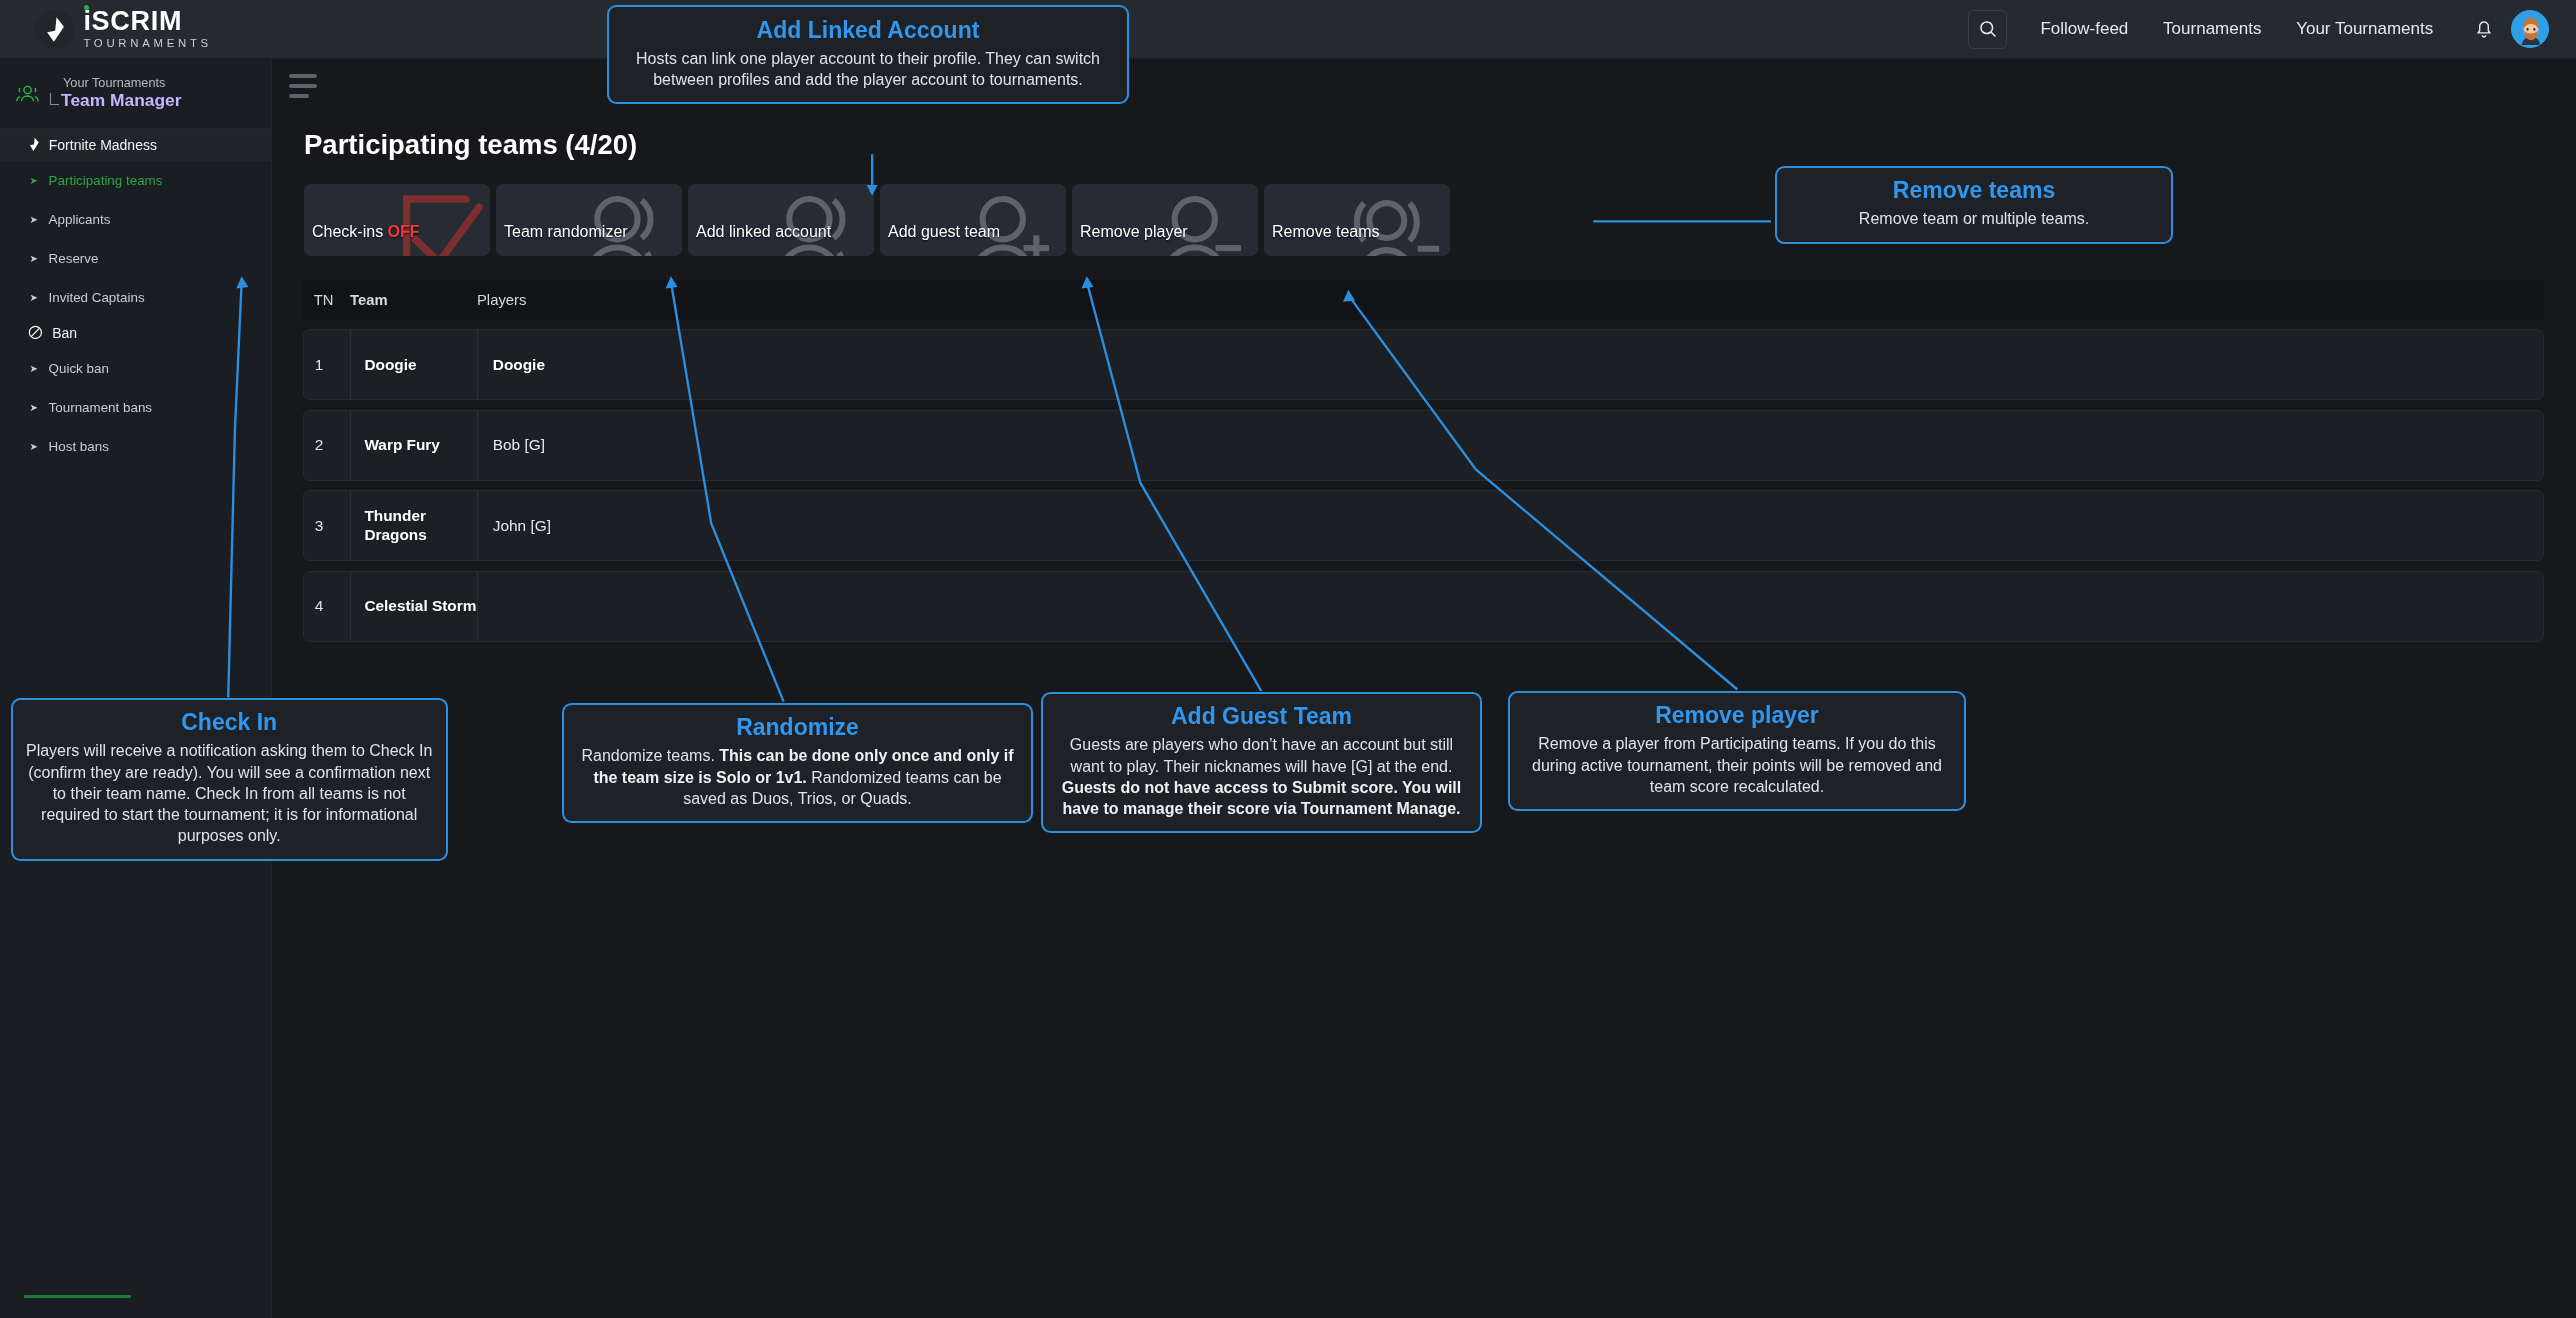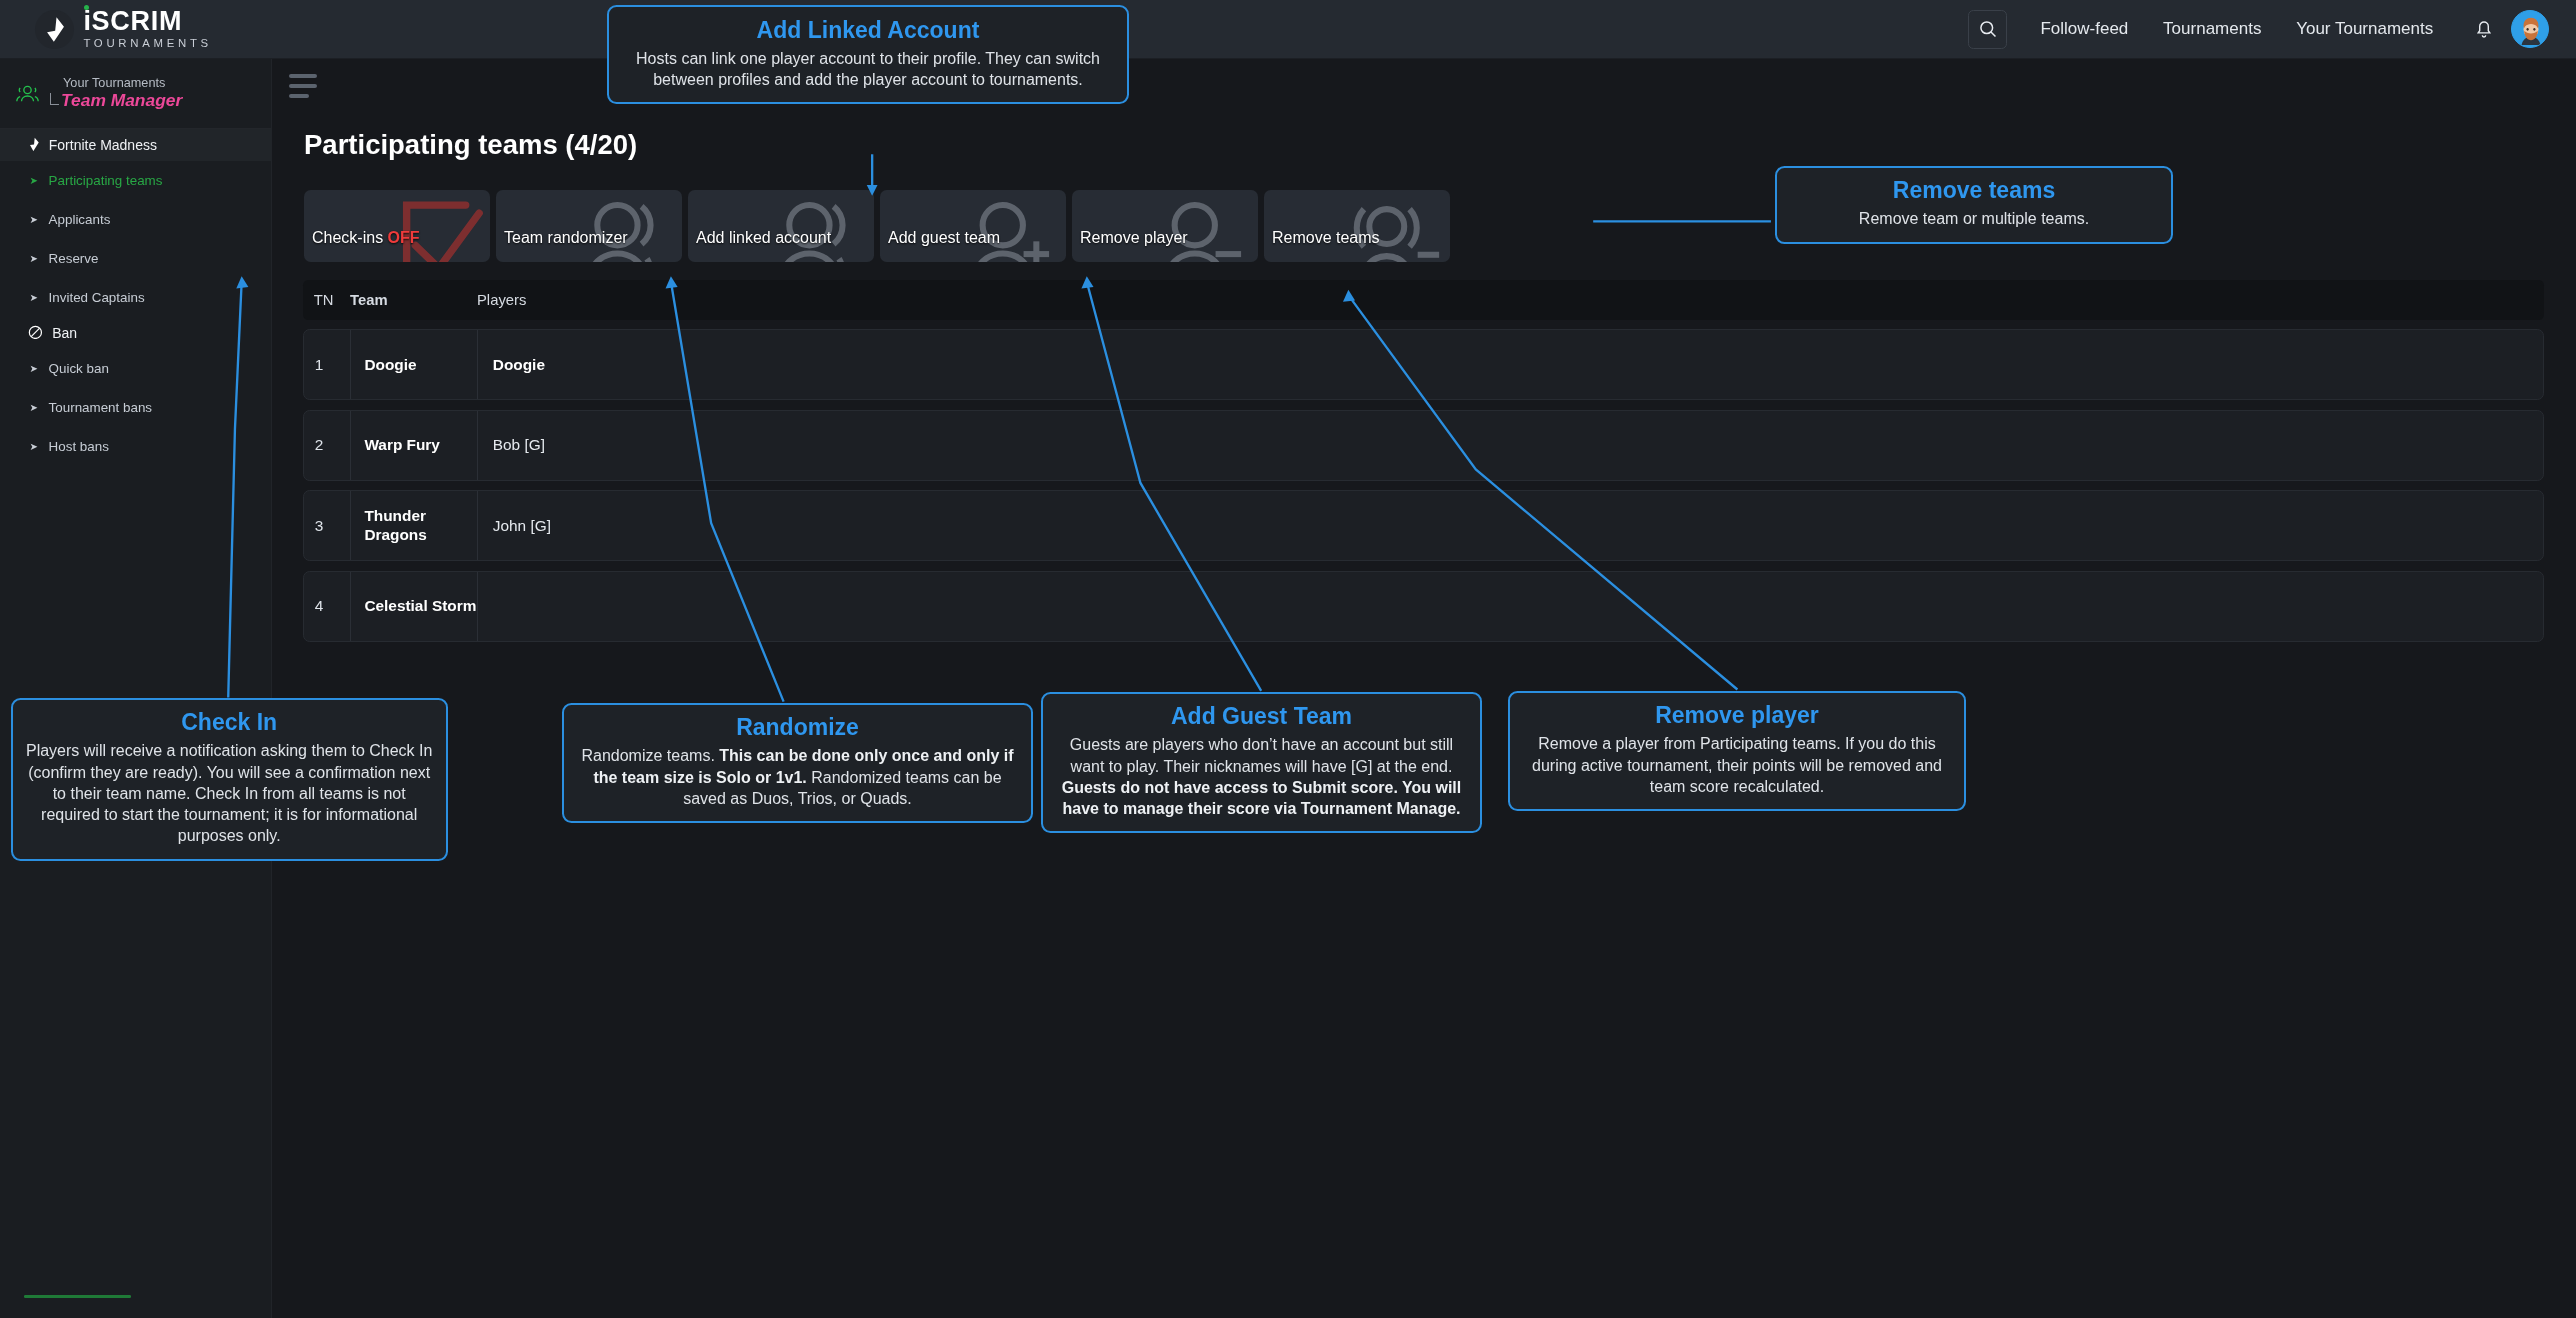--- a/index.html
+++ b/index.html
@@ -68,21 +68,21 @@
     border-bottom: 0.7px solid #23262b;
   }
   .sb-bc-icon { width: 31px; flex: none; display:flex; align-items:center; justify-content:center; }
   .sb-bc-text { margin-left: 6.7px; line-height: 1.1; }
   .sb-bc-top { font-size: 12.7px; color: #b6bcc5; padding-left: 13.4px; }
   .sb-bc-bot { display: flex; align-items: flex-end; }
   .sb-bc-elbow {
     width: 9.4px; height: 12px; border-left: 1.3px solid #8a9099; border-bottom: 1.3px solid #8a9099;
     margin-bottom: 4.7px; margin-right: 2px;
   }
-  .sb-bc-title { font-size: 17.4px; font-weight: 700; color: #ec4899; font-style: italic; }
+  .sb-bc-title { font-size: 17.4px; font-weight: 700; color: #c4b5fd; }
 
   .sb-group-head {
     height: 32px; display: flex; align-items: center; padding-left: 28px; gap: 9.4px;
     background: #212529; cursor: pointer;
   }
   .sb-group-head.plain { background: transparent; }
   .sb-group-label { font-size: 14px; color: #f0f2f5; }
   .sb-item {
     height: 39px; display: flex; align-items: center; padding-left: 29.5px; gap: 10.7px;
     cursor: pointer;
@@ -102,21 +102,21 @@
   .hamburger span { display: block; height: 4px; border-radius: 2px; background: #5b636e; margin-bottom: 6px; }
   .hamburger span:nth-child(1) { width: 28px; }
   .hamburger span:nth-child(2) { width: 28px; }
   .hamburger span:nth-child(3) { width: 20px; }
 
   .page-title {
     position: absolute; left: 32px; top: 70px;
     font-size: 27.5px; font-weight: 700; color: #ffffff;
   }
 
-  .toolbar { position: absolute; left: 32px; top: 131px; display: flex; gap: 6px; border-radius: 14px; }
+  .toolbar { position: absolute; left: 32px; top: 125px; display: flex; gap: 6px; border-radius: 14px; }
   .tool-btn {
     width: 186px; height: 72px; background: #272c34; border-radius: 6.7px;
     position: relative; overflow: hidden; cursor: pointer; flex: none;
   }
   .tool-btn .tb-icon {
     position: absolute; right: 4px; top: 2.7px; opacity: .55;
   }
   .tool-btn.checkins .tb-icon { opacity: .85; }
   .tool-btn .tb-label {
     position: absolute; left: 8px; bottom: 14.8px; font-size: 16px; color: #ffffff;

